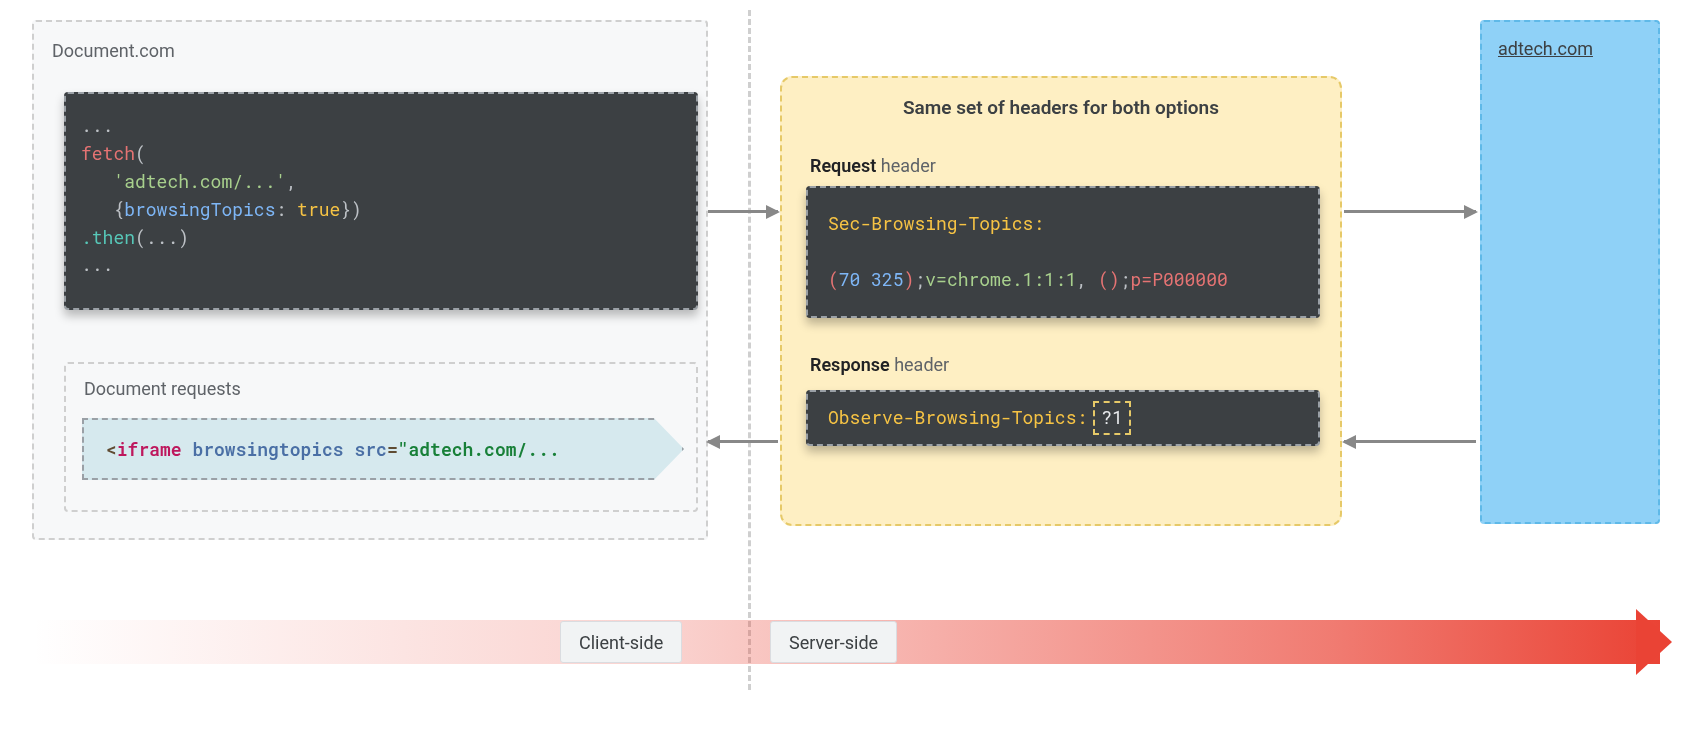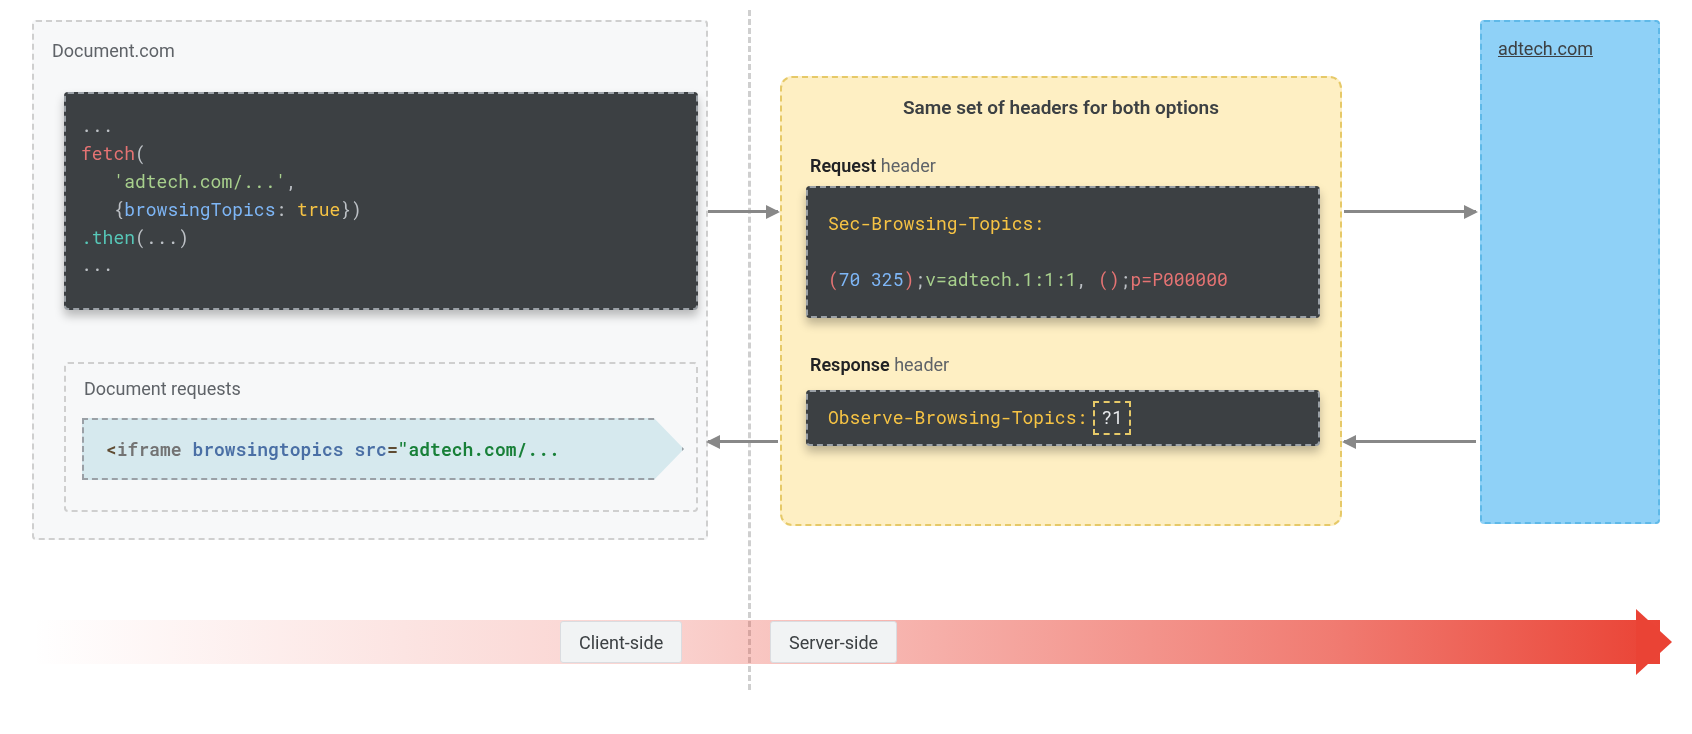--- a/index.html
+++ b/index.html
@@ -229,21 +229,21 @@
   .side-server { left: 750px; }
 
   
   .tk-red    { color: #e57373; }
   .tk-green  { color: #a8d08d; }
   .tk-blue   { color: #7eb6f6; }
   .tk-yellow { color: #f6c344; }
   .tk-gray   { color: #bdc1c6; }
   .tk-teal   { color: #57c7b8; }
   .tk-darkblue { color: #4a6fa5; font-weight:600; }
-  .tk-darkred  { color: #737373; font-weight:600; }
+  .tk-darkred  { color: #be185d; font-weight:600; }
   .tk-darkgreen{ color: #188038; font-weight:600; }
   .tk-darkbrown{ color: #5f4b32; font-weight:600; }
 </style>
 </head>
 <body>
 
 <div class="canvas">
 
   <div class="publisher-box">
     <div class="publisher-label">Document.com</div>
@@ -264,21 +264,21 @@
   </div>
 
   <div class="divider"></div>
 
   <div class="headers-panel">
     <div class="headers-title">Same set of headers for both options</div>
 
     <div class="header-sub"><b>Request</b><span> header</span></div>
     <div class="code-dark code-req"><span class="tk-yellow">Sec-Browsing-Topics:</span>
 
-<span class="tk-red">(</span><span class="tk-blue">70</span> <span class="tk-blue">325</span><span class="tk-red">)</span><span class="tk-gray">;</span><span class="tk-green">v=</span><span class="tk-green">adtech.1:1:1</span><span class="tk-gray">, </span><span class="tk-red">()</span><span class="tk-gray">;</span><span class="tk-red">p=</span><span class="tk-red">P000000</span></div>
+<span class="tk-red">(</span><span class="tk-blue">70</span> <span class="tk-blue">325</span><span class="tk-red">)</span><span class="tk-gray">;</span><span class="tk-green">v=</span><span class="tk-green">chrome.1:1:1</span><span class="tk-gray">, </span><span class="tk-red">()</span><span class="tk-gray">;</span><span class="tk-red">p=</span><span class="tk-red">P000000</span></div>
 
     <div class="header-sub"><b>Response</b><span> header</span></div>
     <div class="code-dark code-resp">
       <span class="tk-yellow">Observe-Browsing-Topics:</span>
       <span class="qbox">?1</span>
     </div>
   </div>
 
   <div class="adtech-box">
     <div class="adtech-label">adtech.com</div>

